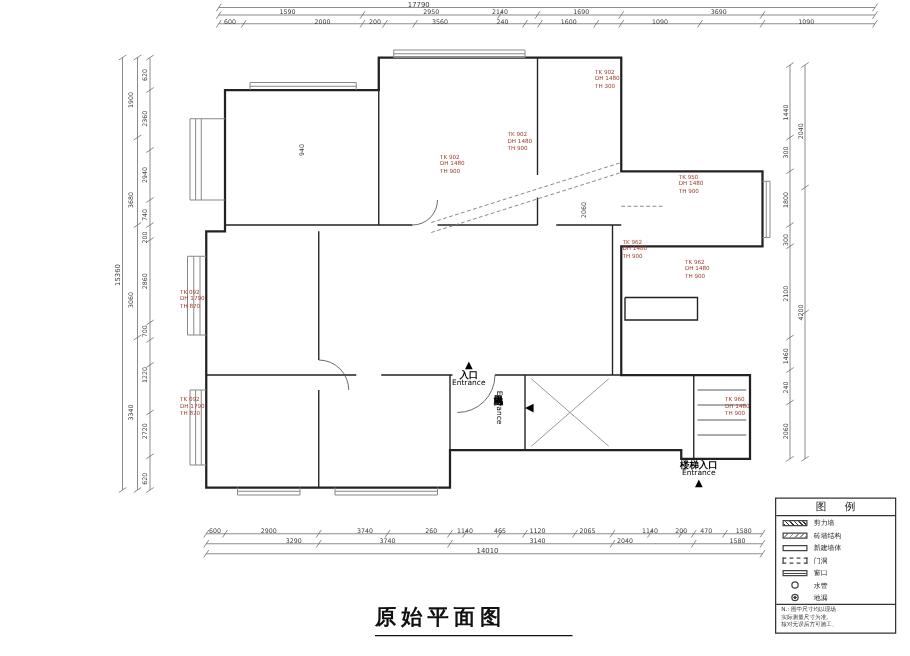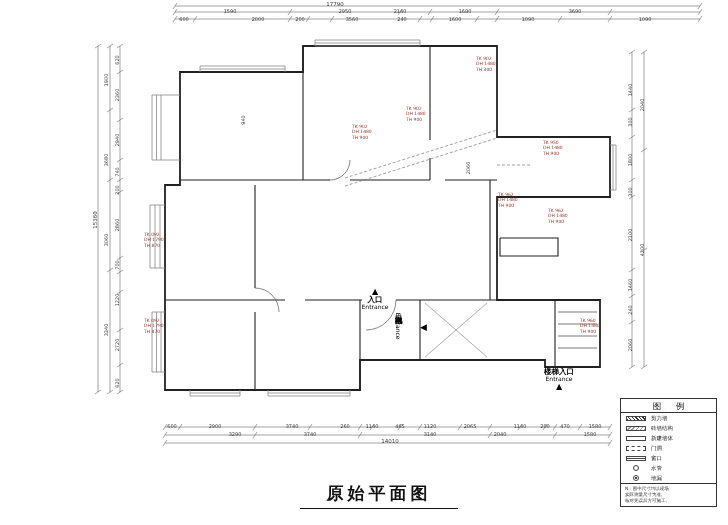--- a/index.html
+++ b/index.html
@@ -12,21 +12,21 @@
   .dim.total{font-size:5.5px;}
   .annot{position:absolute;font-size:4.5px;line-height:1.2;color:#9c3a28;white-space:pre-line;}
   .entrance{position:absolute;text-align:center;color:#000;}
   .entrance .cn{font-size:7.5px;font-weight:bold;display:block;line-height:1.1;}
   .entrance .en{font-size:6px;display:block;line-height:1.1;}
   .entrance .arrow{font-size:8px;display:block;line-height:1;}
   .entrance-vert{position:absolute;writing-mode:vertical-rl;text-orientation:mixed;
        font-size:7.5px;font-weight:bold;color:#000;line-height:1.1;}
   .entrance-vert .en{font-weight:normal;font-size:6px;}
   .ev-arrow{position:absolute;font-size:9px;color:#000;}
-  .main-title{position:absolute;left:300px;top:482px;width:158px;text-align:center;
+  .main-title{position:absolute;left:300px;top:482px;width:158px;
        font-size:17px;letter-spacing:4px;color:#111;border-bottom:1.5px solid #111;
        padding-bottom:3px;font-family:"DejaVu Serif",serif;font-weight:bold;}
   .legend{position:absolute;left:620px;top:398px;width:97px;border:1px solid #333;
        background:#fff;box-sizing:border-box;}
   .legend-h{height:14px;line-height:14px;border-bottom:1px solid #333;text-align:center;
        font-size:8.5px;letter-spacing:6px;color:#111;padding-left:6px;box-sizing:border-box;}
   .legend-row{display:flex;align-items:center;height:10px;padding:0 4px;gap:4px;}
   .symbox{width:22px;height:8px;display:flex;align-items:center;justify-content:center;flex:0 0 auto;}
   .sym{width:20px;height:5px;border:1px solid #444;box-sizing:border-box;background:#fff;}
   .sym.shear{background:repeating-linear-gradient(45deg,#333 0,#333 1px,transparent 1px,transparent 2.5px);}

